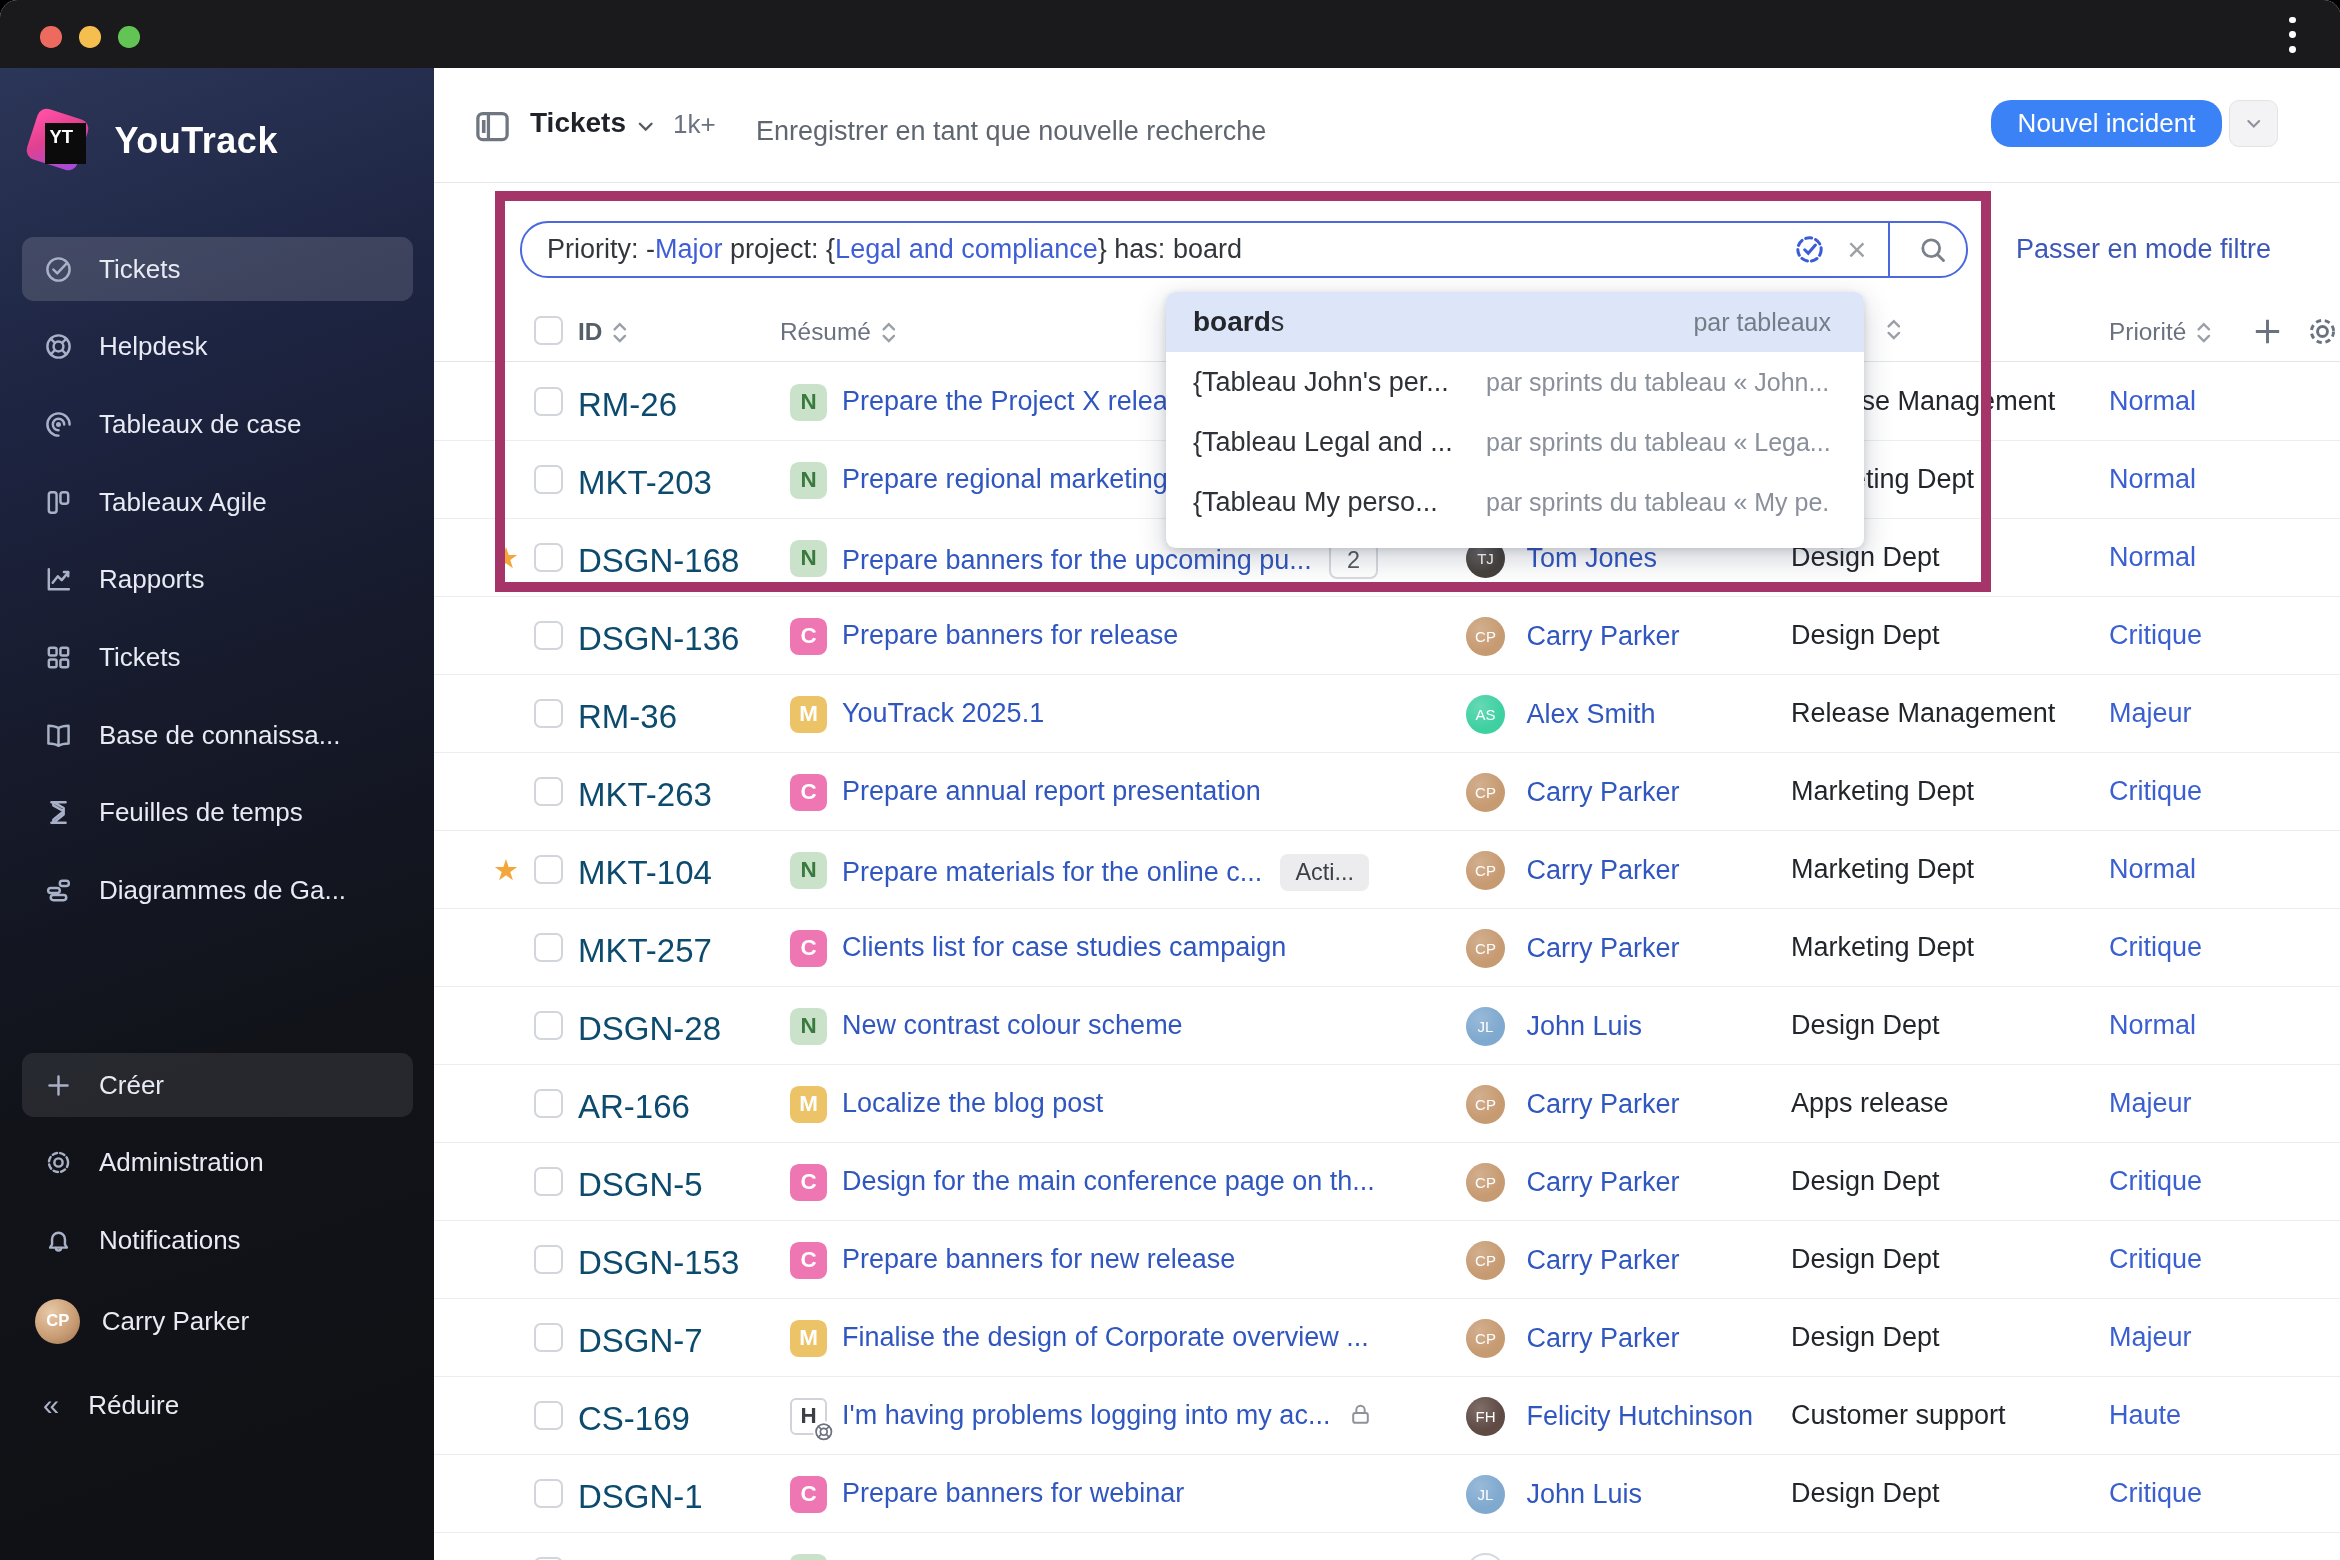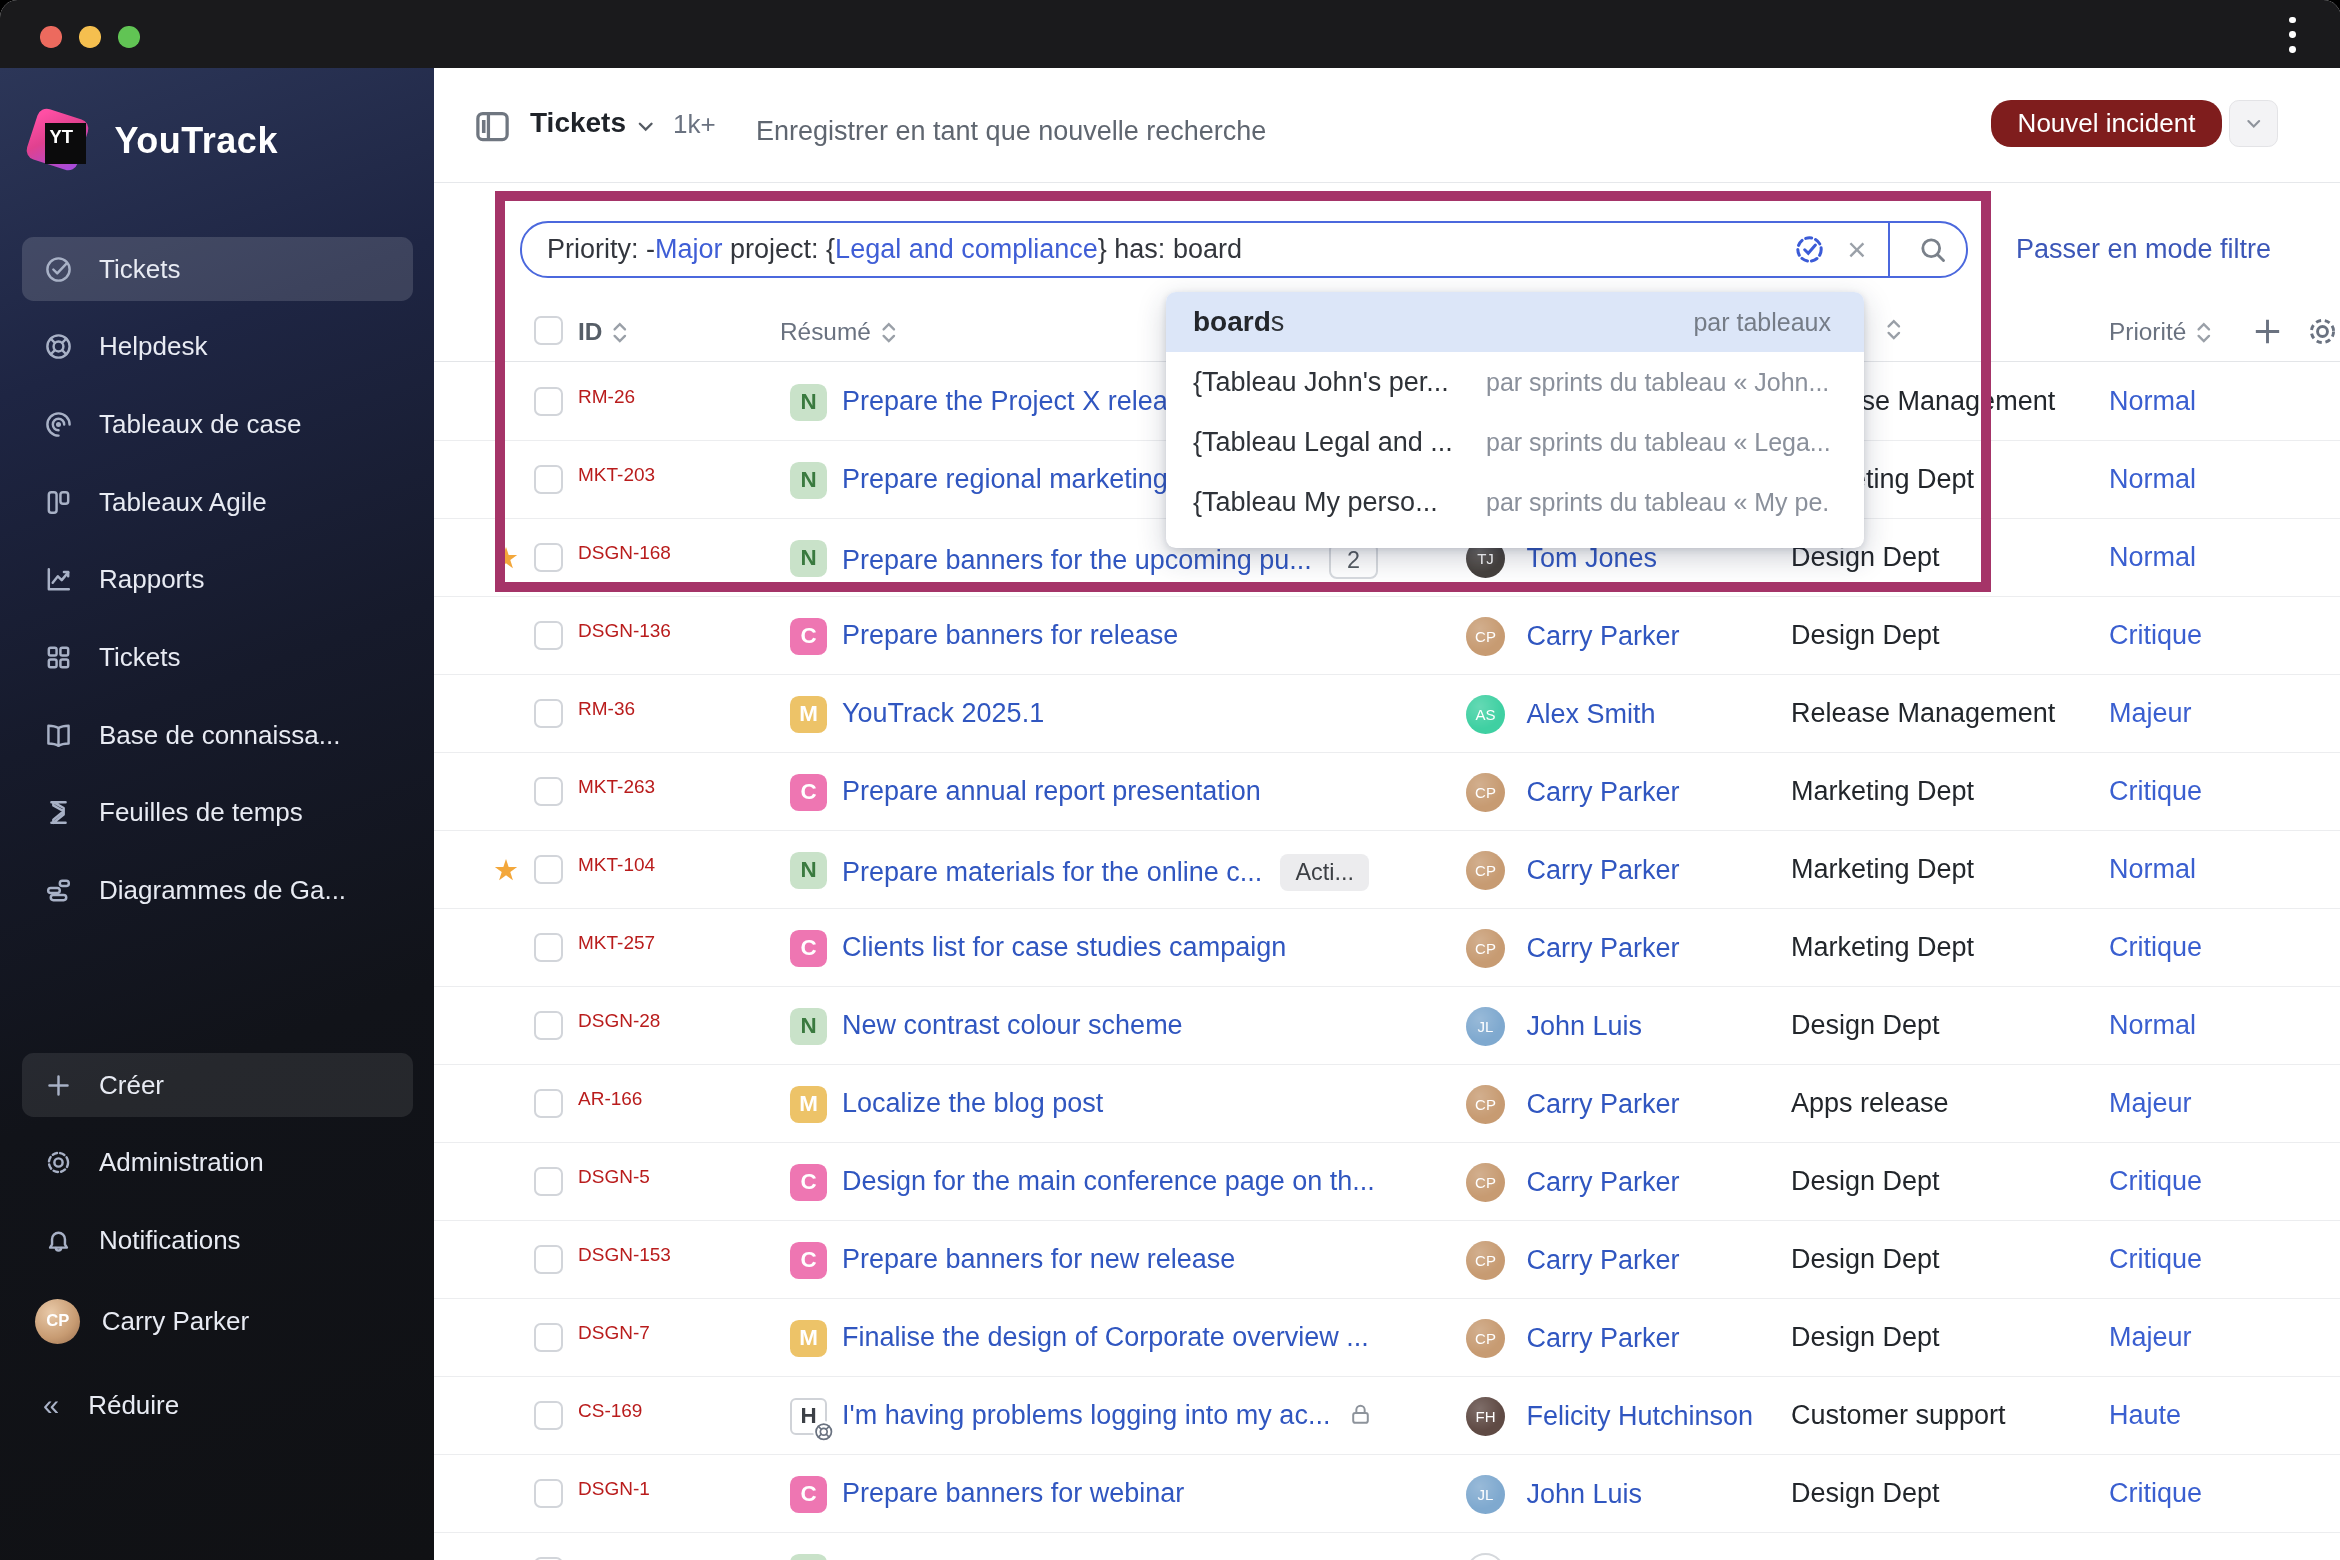--- a/index.html
+++ b/index.html
@@ -40,21 +40,21 @@
   .collapse-row { display:flex; align-items:center; gap:29px; padding-left:21.5px; height:59px; color:#e8ebf3; font-size:26px; cursor:pointer; }
   .collapse-glyph { color:#aab3c8; font-size:29px; }
   
   .main { position:absolute; left:434px; top:68px; width:1907px; height:1492px; background:#fff; }
   .topbar { position:absolute; left:0; top:0; width:1907px; height:115px; border-bottom:1px solid #e6e8eb; background:#fff; }
   .toggle-btn { position:absolute; left:39px; top:39px; width:39px; height:35px; color:#6f7680; cursor:pointer; }
   .ctx-label { position:absolute; left:96px; top:39px; font-size:28px; font-weight:bold; color:#1f2329; cursor:pointer; }
   .ctx-chev { position:absolute; left:200px; top:47px; width:23.4px; height:23.4px; color:#555b63; cursor:pointer; }
   .ctx-count { position:absolute; left:239px; top:41px; font-size:26px; color:#6a7280; }
   .save-search { position:absolute; left:322px; top:48px; font-size:27px; color:#5f6670; cursor:pointer; }
-  .new-incident { position:absolute; left:1557px; top:32px; width:231px; height:47px; background:#7f1d1d; border-radius:20px;
+  .new-incident { position:absolute; left:1557px; top:32px; width:231px; height:47px; background:#3b82f6; border-radius:20px;
     color:#fff; font-size:26px; display:flex; align-items:center; justify-content:center; cursor:pointer; border:none; }
   .incident-split { position:absolute; left:1795px; top:32px; width:49px; height:47px; background:#f3f3f5; border:1px solid #e3e3e6;
     border-radius:9.8px; display:flex; align-items:center; justify-content:center; color:#8e939b; cursor:pointer; }
   .incident-split svg { width:21.5px; height:21.5px; }
   
   .search-box { position:absolute; left:86px; top:153px; width:1448px; height:57px; background:#fff;
     border:2.4px solid #4b68dd; border-radius:28px; display:flex; align-items:center; z-index:30; }
   .search-text { padding-left:25px; font-size:27px; color:#33363d; white-space:pre; flex:1 1 auto; overflow:hidden; }
   .tok-value { color:#3f5ed6; }
   .tok-misspelled { border-bottom:3.9px solid #a83d4b; padding-bottom:2px; }
@@ -72,21 +72,21 @@
   .th-priority { left:1675px; }
   .th-hidden-sort { left:1452px; }
   .sort-icon { width:15.6px; height:21.5px; color:#9aa0a8; }
   .cb { width:29px; height:29px; border:2px solid #d2d5da; border-radius:6.8px; background:#fff; display:inline-block; cursor:pointer; }
   .thead .cb { position:absolute; left:100px; top:13.7px; }
   
   .rows { position:absolute; left:0; top:295px; width:1907px; height:1198px; overflow:hidden; }
   .row { position:relative; width:1907px; height:78px; border-bottom:1px solid #ecedef; background:#fff; }
   .row .star { position:absolute; left:59px; top:21.5px; font-size:29px; color:#f3a73b; }
   .row .cb { position:absolute; left:100px; top:24.4px; }
-  .row .rid { position:absolute; left:144px; top:23.4px; font-size:19px; color:#b91c1c; cursor:pointer; }
+  .row .rid { position:absolute; left:144px; top:23.4px; font-size:33px; color:#0c4a6e; cursor:pointer; }
   .badge { position:absolute; left:356px; top:20.5px; width:37px; height:37px; border-radius:8.8px; font-size:22.4px; font-weight:bold;
     display:flex; align-items:center; justify-content:center; }
   .badge-N { background:#c9e2c9; color:#3a7a3f; }
   .badge-C { background:#ee76b2; color:#fff; }
   .badge-M { background:#edc368; color:#fff; }
   .badge-H { background:#fff; color:#3c4046; border:2px solid #d0d3d8; border-radius:5.9px; }
   .badge-H .hd-sub { position:absolute; right:-9.8px; bottom:-9.8px; width:21.5px; height:21.5px; color:#6a7280; background:#fff; border-radius:50%; }
   .summary-wrap { position:absolute; left:408px; top:23.4px; display:flex; align-items:center; gap:17.6px; max-width:995px; }
   .rsummary { font-size:27px; color:#3056c0; white-space:nowrap; cursor:pointer; }
   .tag { font-size:23.4px; white-space:nowrap; cursor:pointer; }

